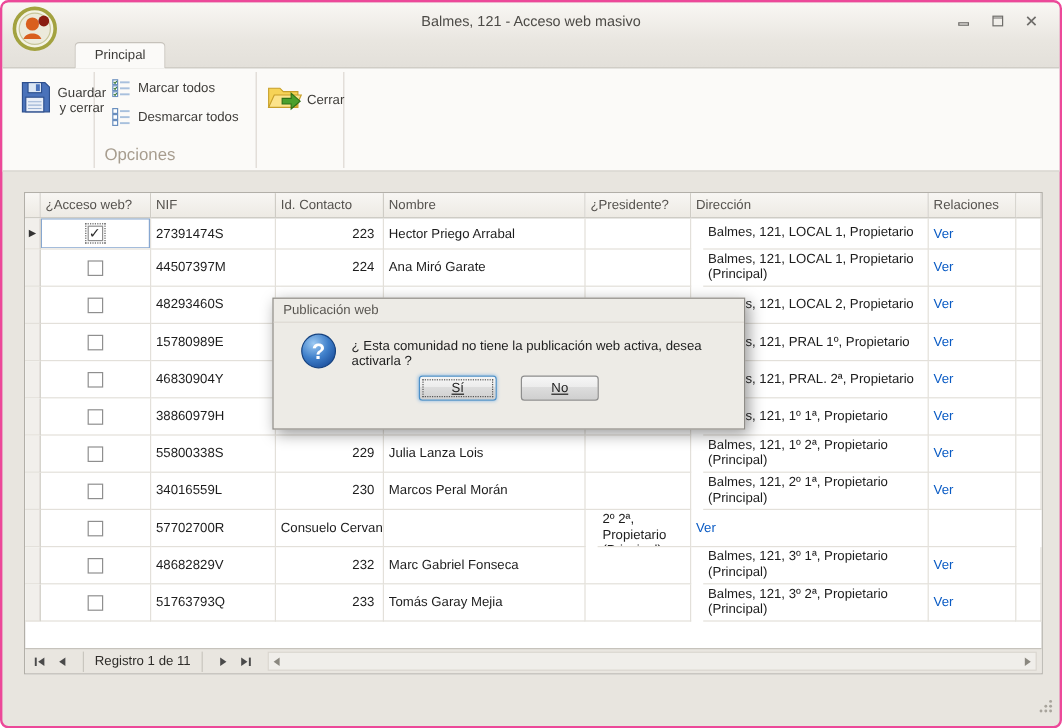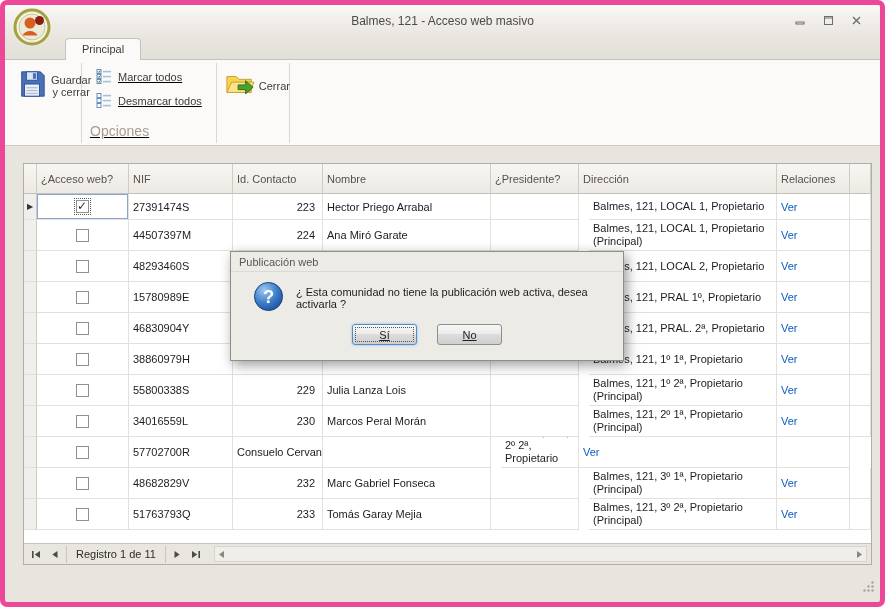--- a/index.html
+++ b/index.html
@@ -1,20 +1,20 @@
 <!DOCTYPE html>
 <html><head>
 <meta charset="utf-8">
 <style>
   html,body { margin:0; padding:0; background:#fff; }
   * { box-sizing:border-box; font-family:"Liberation Sans","DejaVu Sans",sans-serif; }
 
   .window {
     position:relative; width:885px; height:607px;
-    background:#e8e5df; border:5px solid #ec4899; border-radius:7px;
+    background:#e8e5df; border:2px solid #ec4899; border-radius:7px;
     overflow:hidden;
   }
 
   
   .titlebar {
     position:absolute; left:0; top:0; right:0; height:32px;
     background:linear-gradient(#f9f7f4,#e9e6e0);
   }
   .header-strip {
     position:absolute; left:0; top:32px; right:0; height:22px;
@@ -36,39 +36,39 @@
     border-radius:4px 4px 0 0;
   }
 
   
   .ribbon {
     position:absolute; left:0; top:54px; right:0; height:87px;
     background:#fbfaf8; border-top:1px solid #c6c2bb; border-bottom:1px solid #cfccc5;
     display:flex; align-items:stretch; padding:3px 0 2px 4px;
   }
   .rgroup { border-right:1px solid #dcd8d1; padding:2px 8px; display:flex; flex-direction:column; }
-  .rgroup.g2 { justify-content:space-between;text-decoration:underline; }
+  .rgroup.g2 { justify-content:space-between; }
   .group-caption { text-align:left; font-size:14px; color:#a79d8f; padding-bottom:2px; }
   .big-btn {
     width:56px; display:flex; flex-direction:row; align-items:center;
     padding-top:4px; gap:4px; border-radius:3px; cursor:default;
   }
   .big-btn .lbl { font-size:11px; line-height:12px; color:#3e3c39; text-align:center; }
   .small-btn { display:flex; align-items:center; gap:6px; height:24px; padding:0 6px; font-size:11px; color:#3e3c39; border-radius:3px; cursor:default; }
 
   
   .grid-panel {
     position:absolute; left:18px; top:158px; width:849px; height:402px;
     background:#fff; border:1px solid #b2afa8;
   }
   .grid-header, .grid-row {
     display:grid;
     grid-template-columns:13px 92px 104px 90px 168px 88px 198px 73px 1fr;
   }
-  .grid-header { height:30px; }
+  .grid-header { height:21px; }
   .hcell {
     font-size:11px; color:#55524e; padding:0 4px;
     background:linear-gradient(#f8f6f3,#edeae4);
     border-right:1px solid #cfccc5; border-bottom:1px solid #c3c0b9;
     display:flex; align-items:center; overflow:hidden; white-space:nowrap;
   }
   .grid-row { height:31px; background:#fff; }
   .grid-row:first-child { height:26px; }
   .cell {
     font-size:11px; color:#1d1d1d; padding:1px 4px;
@@ -94,21 +94,21 @@
 
   
   .navigator {
     position:absolute; left:0; right:0; bottom:0; height:21px;
     background:#e9e6e0; border-top:1px solid #c6c3bc;
     display:flex; align-items:center; padding:0 2px; font-size:11px;
   }
   .nav-btn { width:19px; height:17px; display:flex; align-items:center; justify-content:center; cursor:default; }
   .nav-label {
     height:17px; padding:0 9px; display:flex; align-items:center; color:#2e2c29;
-    border-left:1px solid #c9c6bf; border-right:1px solid #c9c6bf; margin:0 2px;
+    border-left:1px solid #c9c6bf; border-right:1px solid #c9c6bf; margin:0 8px;
   }
   .hscroll {
     flex:1; align-self:stretch; margin:2px 2px 2px 8px;
     background:#f0eeea; border:1px solid #d9d5ce;
     display:flex; align-items:center; justify-content:space-between; padding:0 2px;
   }
 
   
   .grip { position:absolute; right:5px; bottom:5px; }
 
@@ -118,21 +118,21 @@
     background:#edebe6; border:1px solid #8f8d88;
     box-shadow:3px 4px 12px rgba(0,0,0,.4);
     z-index:20;
   }
   .dlg-title {
     height:20px; padding:4px 8px 0 8px; font-size:11px; color:#5a5752;
     border-bottom:1px solid #dcd9d3;
   }
   .dlg-body { display:flex; align-items:center; gap:12px; padding:8px 14px 0 22px; height:44px; }
   .dlg-msg { font-size:11px; color:#1d1d1d; }
-  .dlg-buttons { display:flex; justify-content:center; gap:20px; margin-top:8px; }
+  .dlg-buttons { display:flex; justify-content:center; gap:20px; }
   .dlg-btn {
     width:65px; height:21px; font-size:11px; color:#1d1d1d;
     background:linear-gradient(#f6f6f6,#ececec 45%,#dddddd 46%,#cfcfcf);
     border:1px solid #8e8e8e; border-radius:3px; cursor:default; padding:0;
   }
   .dlg-btn .acc { text-decoration:underline; }
   .dlg-btn.focused {
     border-color:#4d90c8; box-shadow:0 0 3px #8fbce4;
     outline:1px dotted #555; outline-offset:-4px;
   }

